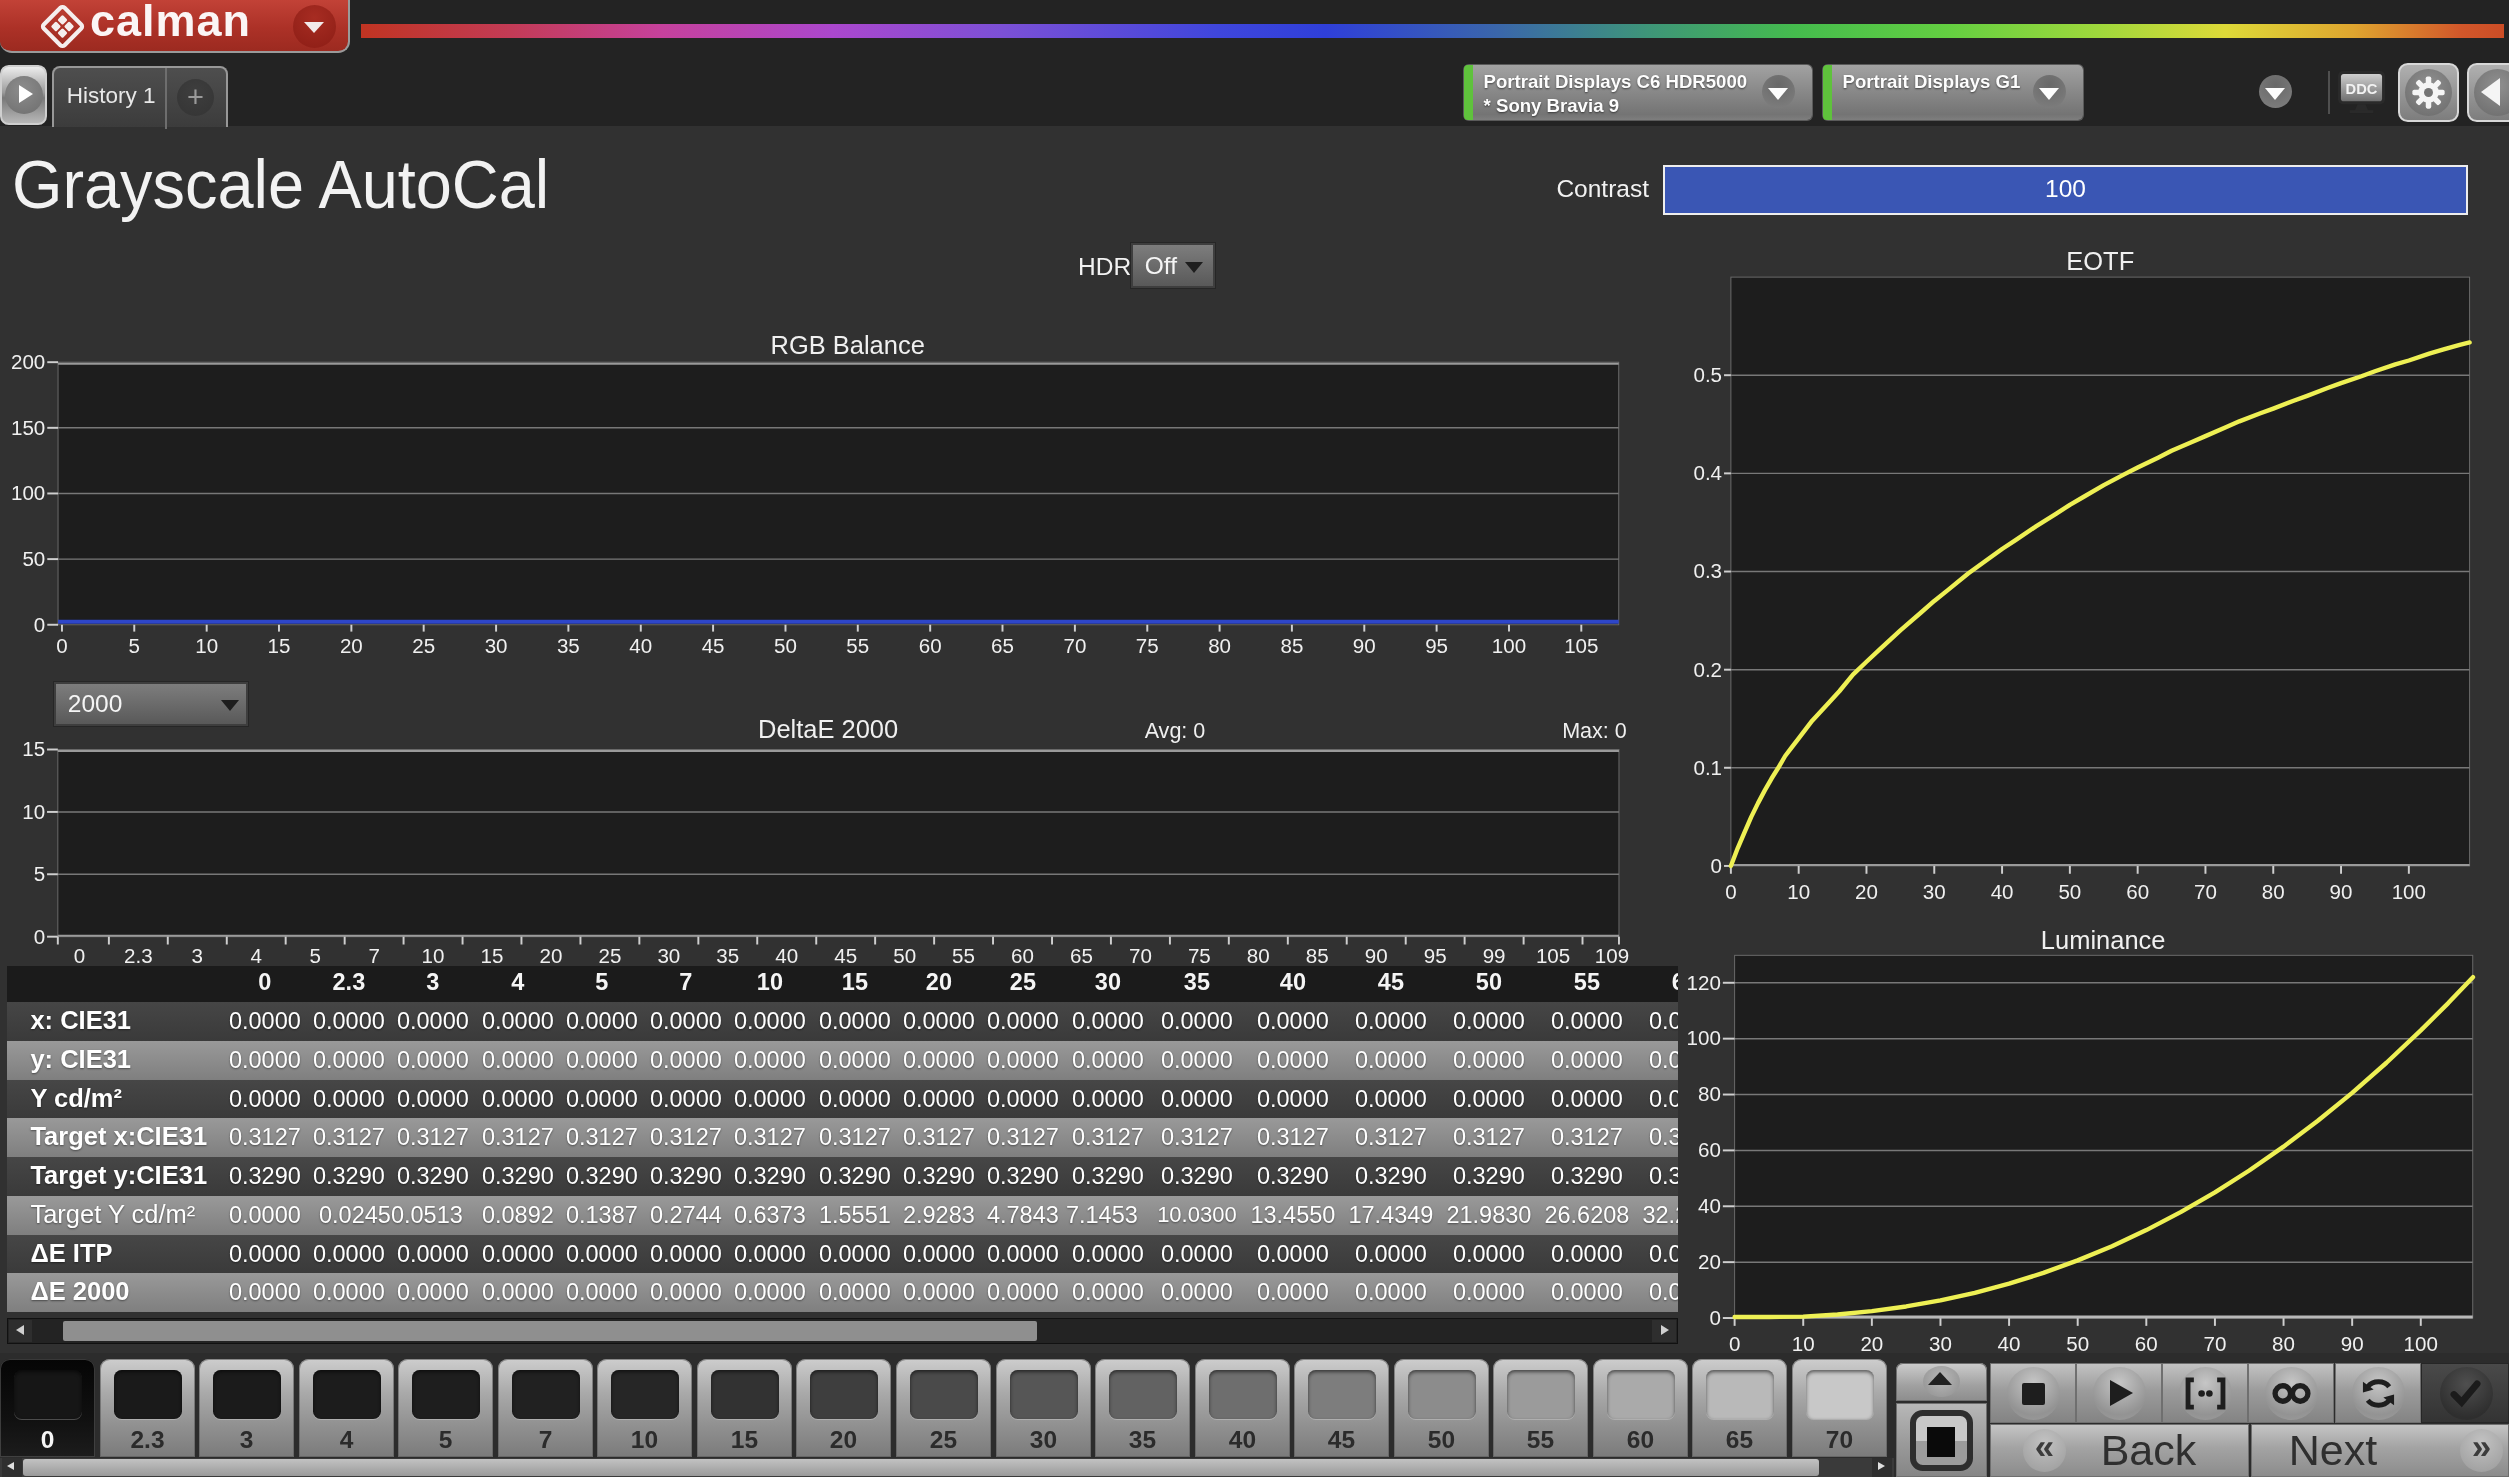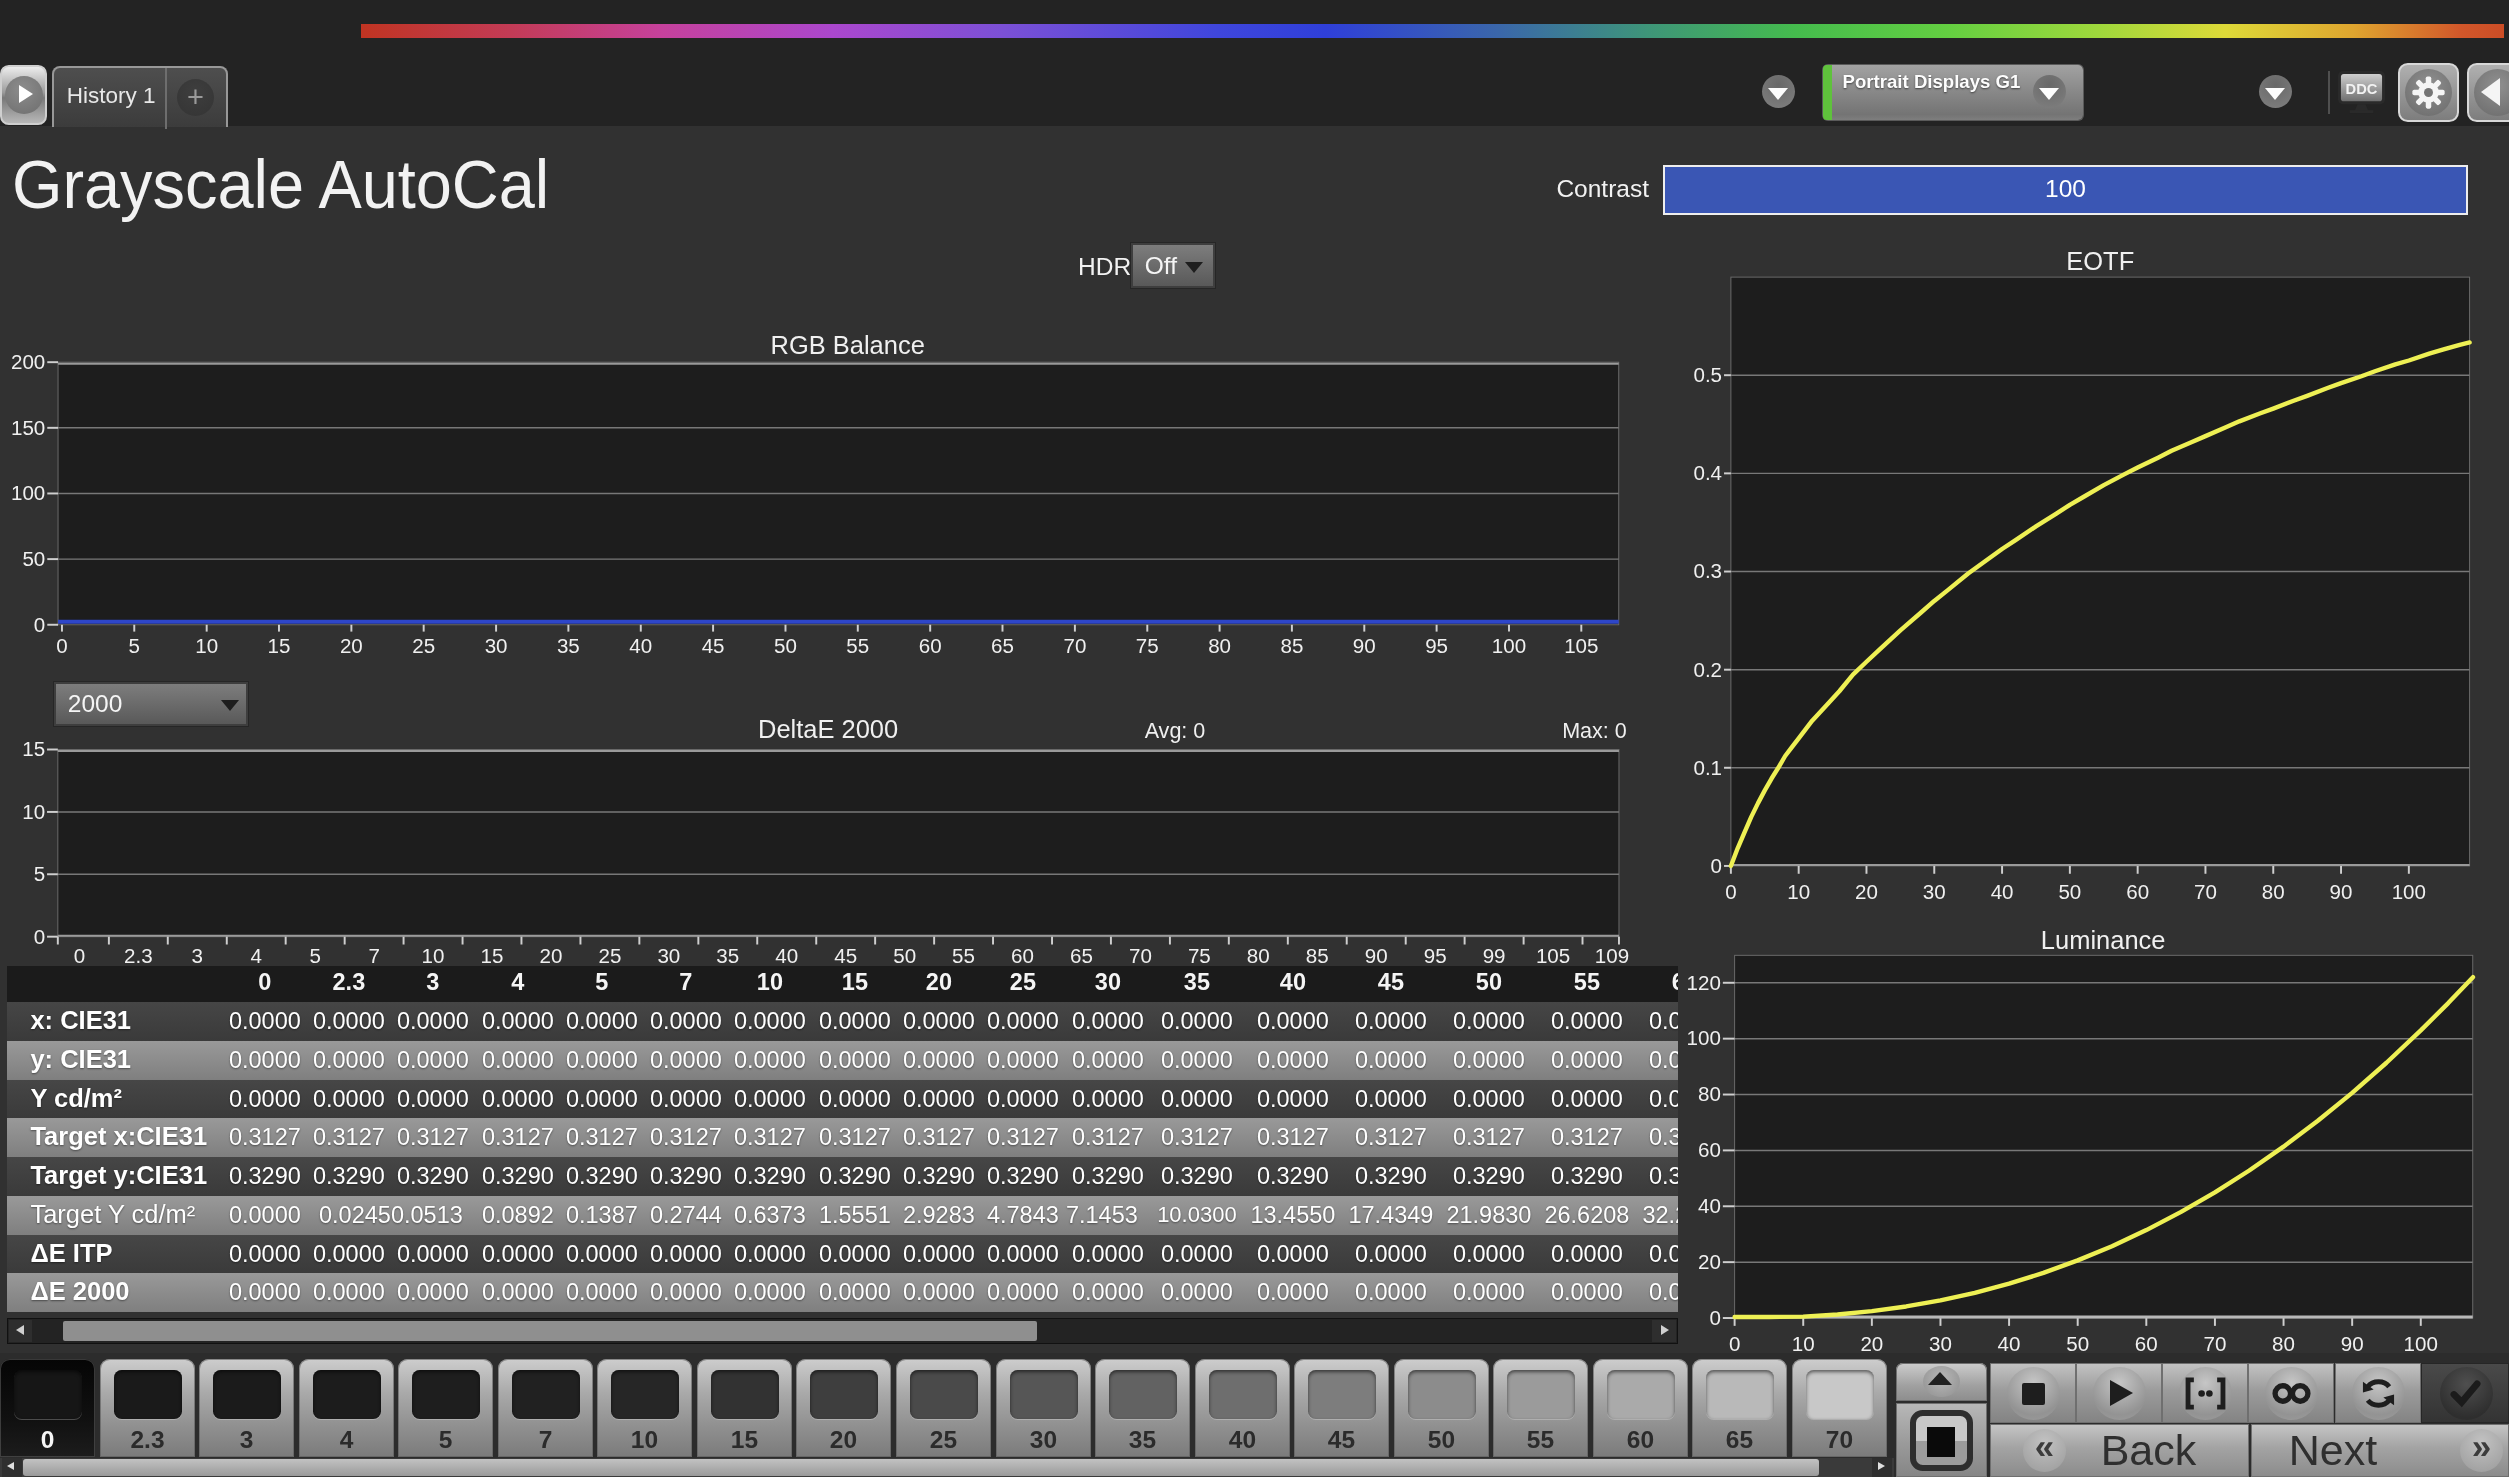--- a/index.html
+++ b/index.html
@@ -2,30 +2,51 @@
 <html><head><meta charset="utf-8"><style>
 *{margin:0;padding:0;box-sizing:border-box}
 html,body{width:2509px;height:1477px;overflow:hidden;background:#313131;font-family:"Liberation Sans",sans-serif}
 .abs{position:absolute}
 #page{position:relative;width:2509px;height:1477px;background:#313131}
 </style></head><body>
 <div id="page">
 
 <div class="abs" style="left:0;top:0;width:2509px;height:126px;background:#232323"></div>
 <div class="abs" style="left:361px;top:23.5px;width:2143px;height:14.7px;background:linear-gradient(90deg,#c03422 0%,#c33b56 7%,#c6419c 14%,#ab47cd 22%,#7b50d6 30%,#3f46dc 40%,#2f3fd9 45%,#3a66ab 53%,#3e9579 60%,#45bc4d 67%,#63cf41 74%,#9ed83c 81%,#ddd938 87%,#dfa52f 93%,#d2572a 98%,#cc4d26 100%)"></div>
+<div class="abs" style="left:0;top:0;width:350px;height:53px;background:linear-gradient(#c24237,#ac3127 55%,#9c2a20);border-radius:0 0 11.8px 11.8px;border-right:2px solid #9a9a9a;border-bottom:2px solid #9a9a9a">
+<svg class="abs" style="left:39px;top:2.9px" width="47" height="47" viewBox="0 0 48 48">
+<g transform="translate(24,24) rotate(45)" fill="none" stroke="#f5eeee" stroke-width="4.2">
+<rect x="-15" y="-15" width="30" height="30" rx="3"></rect>
+</g>
+<g transform="translate(24,24) rotate(45)" fill="#f5eeee">
+<rect x="-8.5" y="-8.5" width="7.5" height="7.5" rx="1.5"></rect>
+          <rect x="1" y="-8.5" width="7.5" height="7.5" rx="1.5"></rect>
+<rect x="-8.5" y="1" width="7.5" height="7.5" rx="1.5"></rect>
+          <rect x="1" y="1" width="7.5" height="7.5" rx="1.5"></rect>
+</g>
+      </svg>
+<div class="abs" style="left:90px;top:-4.9px;font-size:45px;font-weight:bold;color:#fbf5f5;letter-spacing:1px">calman</div>
+<div class="abs" style="left:293px;top:4.9px;width:43px;height:43px;border-radius:50%;background:radial-gradient(circle at 50% 30%,#a72c22,#8c1d15)"></div>
+<div class="abs" style="left:304px;top:21.6px;width:0;height:0;border-left:10.8px solid transparent;border-right:10.8px solid transparent;border-top:11.8px solid #f2eaea"></div>
+</div>
 <div class="abs" style="left:0;top:65px;width:47px;height:60px;border:2px solid #cfcfcf;border-radius:8.8px;background:linear-gradient(#ececec,#9c9c9c 45%,#787878 55%,#b8b8b8)">
 <div class="abs" style="left:2.9px;top:8.8px;width:38px;height:38px;border-radius:50%;background:radial-gradient(circle at 45% 35%,#8d8d8d,#6d6d6d)"></div>
 <div class="abs" style="left:16.7px;top:17.6px;width:0;height:0;border-top:9.8px solid transparent;border-bottom:9.8px solid transparent;border-left:14.7px solid #fff"></div>
 </div>
 <div class="abs" style="left:52px;top:66px;width:176px;height:61px;border:2px solid #989898;border-bottom:none;border-radius:7.8px 7.8px 0 0;background:linear-gradient(#4e4e4e,#3c3c3c)">
 <div class="abs" style="left:12.7px;top:14.7px;font-size:22.5px;color:#e8e8e8">History 1</div>
 <div class="abs" style="left:111px;top:0;width:2px;height:61px;background:#6e6e6e"></div>
 <div class="abs" style="left:123px;top:10.8px;width:37px;height:37px;border-radius:50%;background:radial-gradient(circle at 50% 35%,#3e3e3e,#343434)"></div>
 <div class="abs" style="left:133px;top:12.7px;font-size:29px;color:#9a9a9a">+</div>
 </div>
+<div class="abs" style="left:1464px;top:65px;width:348px;height:55px;border-radius:4.9px;background:linear-gradient(#a2a2a2,#8a8a8a 45%,#747474 90%,#7e7e7e);box-shadow:0 0 0 1px #5a5a5a">
+      <div class="abs" style="left:0;top:0;width:8.8px;height:100%;background:#5fc23c;border-radius:3.9px 0 0 3.9px"></div>
+      <div class="abs" style="left:19.6px;top:5.9px;font-size:18.6px;font-weight:bold;color:#fdfdfd;text-shadow:0 1px 2px rgba(0,0,0,.55);white-space:nowrap">Portrait Displays C6 HDR5000</div>
+      <div class="abs" style="left:19.6px;top:30px;font-size:18.6px;font-weight:bold;color:#fdfdfd;text-shadow:0 1px 2px rgba(0,0,0,.55);white-space:nowrap">* Sony Bravia 9</div>
+    </div>
 <div class="abs" style="left:1762px;top:75px;width:33px;height:33px;border-radius:50%;background:radial-gradient(circle at 50% 30%,#686868,#808080)"></div>
     <div class="abs" style="left:1768px;top:88px;width:0;height:0;border-left:10.8px solid transparent;border-right:10.8px solid transparent;border-top:12.7px solid #fdfdfd"></div>
 <div class="abs" style="left:1823px;top:65px;width:260px;height:55px;border-radius:4.9px;background:linear-gradient(#a2a2a2,#8a8a8a 45%,#747474 90%,#7e7e7e);box-shadow:0 0 0 1px #5a5a5a">
       <div class="abs" style="left:0;top:0;width:8.8px;height:100%;background:#5fc23c;border-radius:3.9px 0 0 3.9px"></div>
       <div class="abs" style="left:19.6px;top:5.9px;font-size:18.6px;font-weight:bold;color:#fdfdfd;text-shadow:0 1px 2px rgba(0,0,0,.55);white-space:nowrap">Portrait Displays G1</div>
     </div>
 <div class="abs" style="left:2033px;top:75px;width:33px;height:33px;border-radius:50%;background:radial-gradient(circle at 50% 30%,#686868,#808080)"></div>
     <div class="abs" style="left:2039px;top:88px;width:0;height:0;border-left:10.8px solid transparent;border-right:10.8px solid transparent;border-top:12.7px solid #fdfdfd"></div>
 <div class="abs" style="left:2259px;top:75px;width:33px;height:33px;border-radius:50%;background:radial-gradient(circle at 50% 30%,#686868,#808080)"></div>
     <div class="abs" style="left:2265px;top:88px;width:0;height:0;border-left:10.8px solid transparent;border-right:10.8px solid transparent;border-top:12.7px solid #fdfdfd"></div>

